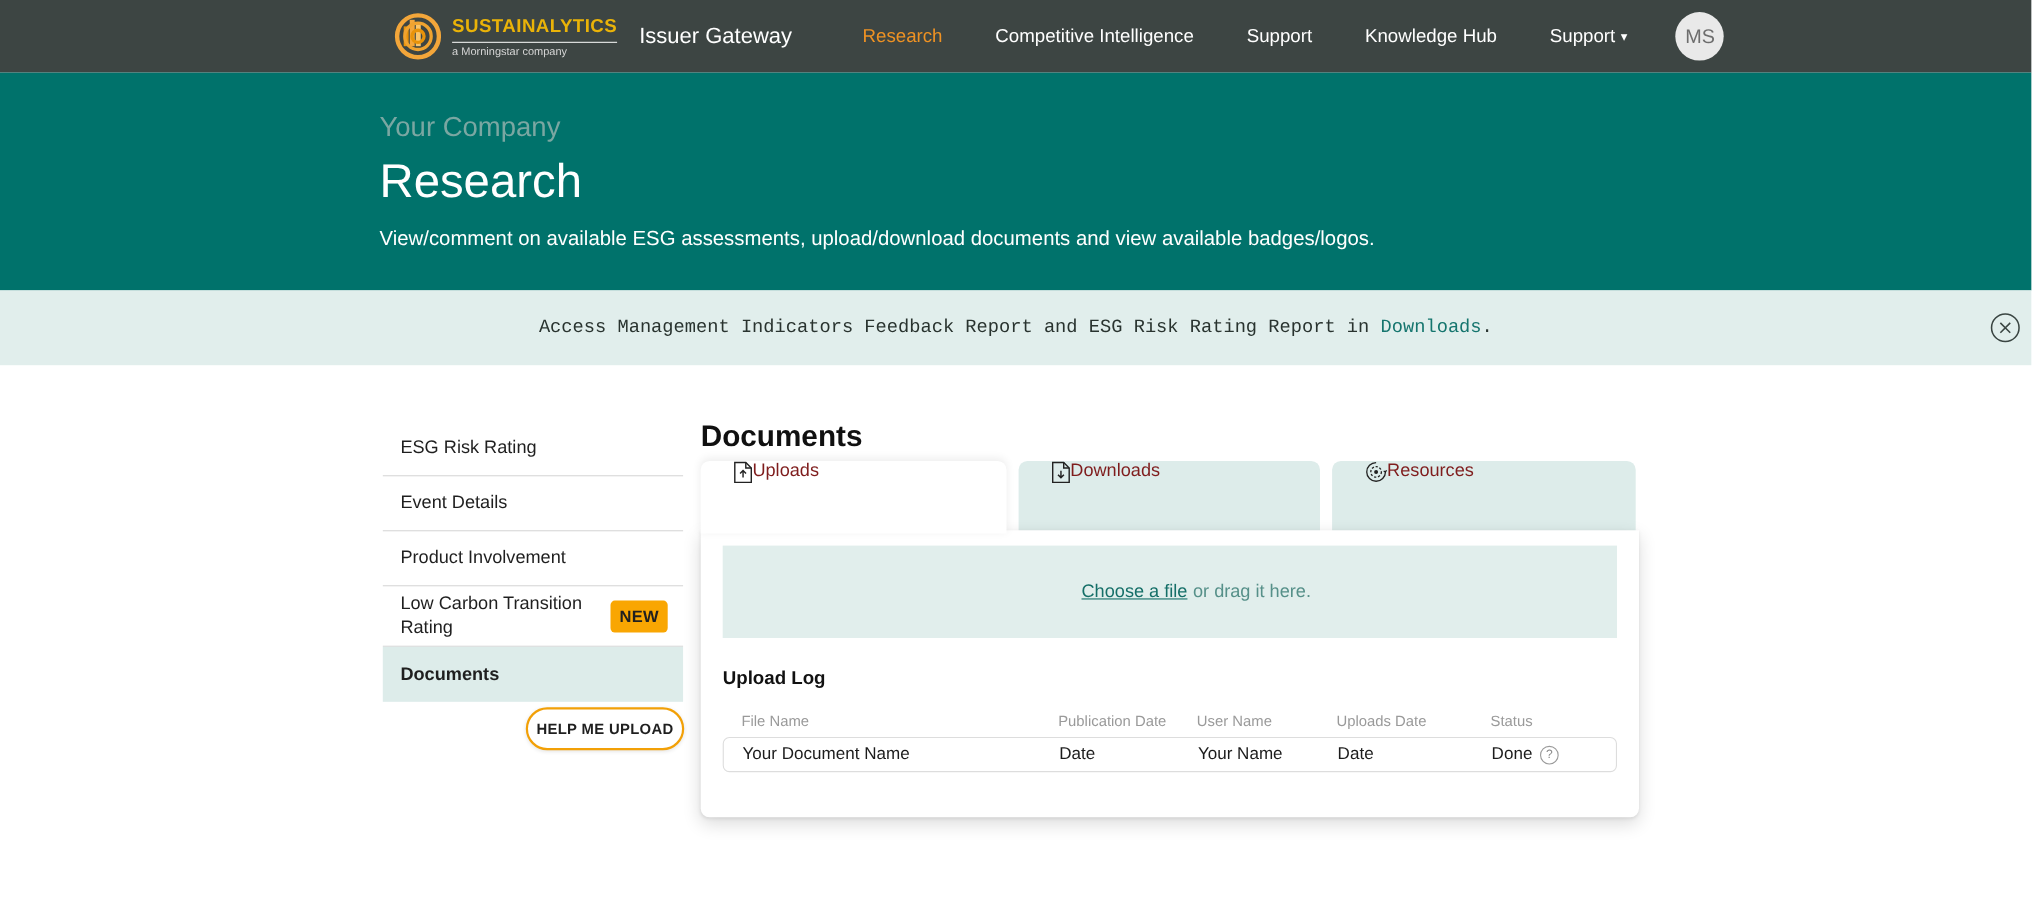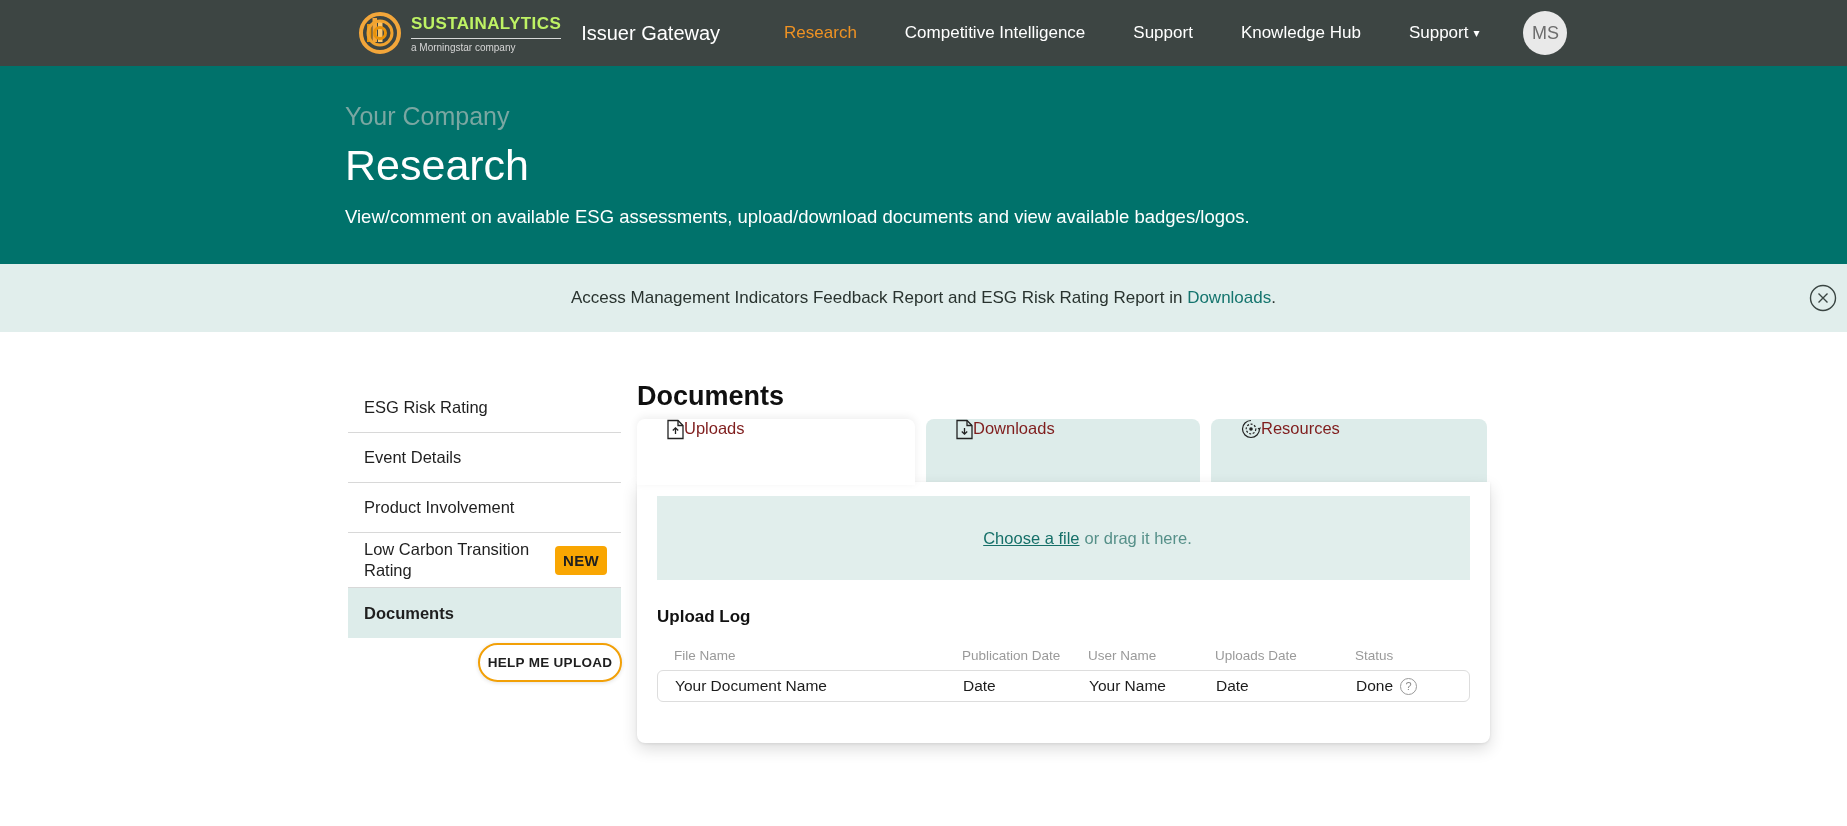--- a/index.html
+++ b/index.html
@@ -6,42 +6,42 @@
   html,body { background:#fff; }
   body { font-family:"Liberation Sans", sans-serif; }
   #page { position:relative; width:1847px; height:826px; overflow:hidden; background:#fff; }
 
   
   .navbar { position:absolute; left:0; top:0; width:1847px; height:66px; background:#3d4543;
             display:flex; align-items:center; padding-left:355px; color:#fff; }
   .logo-wrap { display:flex; align-items:center; }
   .logo-icon { width:46px; height:46px; flex:0 0 auto; }
   .logo-text { margin-left:10px; }
-  .logo-name { font-size:17px; font-weight:bold; letter-spacing:.4px; color:#bef264;
+  .logo-name { font-size:17px; font-weight:bold; letter-spacing:.4px; color:#eab308;
                border-bottom:1px solid rgba(255,255,255,.8); padding-bottom:4px; }
   .logo-tagline { font-size:10px; color:#d6d6d6; margin-top:3px; }
   .app-title { font-size:20px; font-weight:400; color:#fff; margin-left:20px; }
   .nav-links { display:flex; align-items:center; gap:48px; margin-left:64px; }
   .nav-link { font-size:17px; color:#fff; cursor:pointer; white-space:nowrap; }
   .nav-link.active { color:#ef9223; }
   .caret { display:inline-block; font-size:12px; margin-left:5px; transform:translateY(-1px); }
   .avatar { width:44px; height:44px; border-radius:50%; background:#e9e9e9; color:#6d6d6d;
             display:flex; align-items:center; justify-content:center; font-size:18px;
             margin-left:44px; cursor:pointer; }
 
   
   .hero { position:absolute; left:0; top:66px; width:1847px; height:198px; background:#00726b;
           padding:36px 0 0 345px; color:#fff; }
   .hero-eyebrow { font-size:25px; color:#7aa7a2; font-weight:400; }
   .hero-title { font-size:43px; font-weight:500; margin-top:10px; }
   .hero-sub { font-size:18.5px; font-weight:400; margin-top:16px; }
 
   
   .banner { position:absolute; left:0; top:264px; width:1847px; height:68px; background:#e1eeec;
-            display:flex; align-items:center; justify-content:center; font-size:17px; color:#29332f; }
+            display:flex; align-items:center; justify-content:center; font-size:17px; color:#29332f;font-family:Liberation Mono, monospace; }
   .banner a.banner-link { color:#15756e; text-decoration:none; cursor:pointer; }
   .banner-close { position:absolute; right:9px; top:19px; width:30px; height:30px; cursor:pointer; }
 
   
   .sidebar { position:absolute; left:348px; top:383px; width:273px; }
   .side-item { position:relative; display:flex; align-items:center; min-height:50px;
                padding:6px 14px 6px 16px; border-bottom:1px solid #d8d8d8;
                font-size:16.5px; color:#1f1f1f; cursor:pointer; line-height:21px; }
   .side-item.active { background:#ddecea; font-weight:bold; border-bottom:none; }
   .side-item .grow { flex:1 1 auto; padding-right:8px; }

